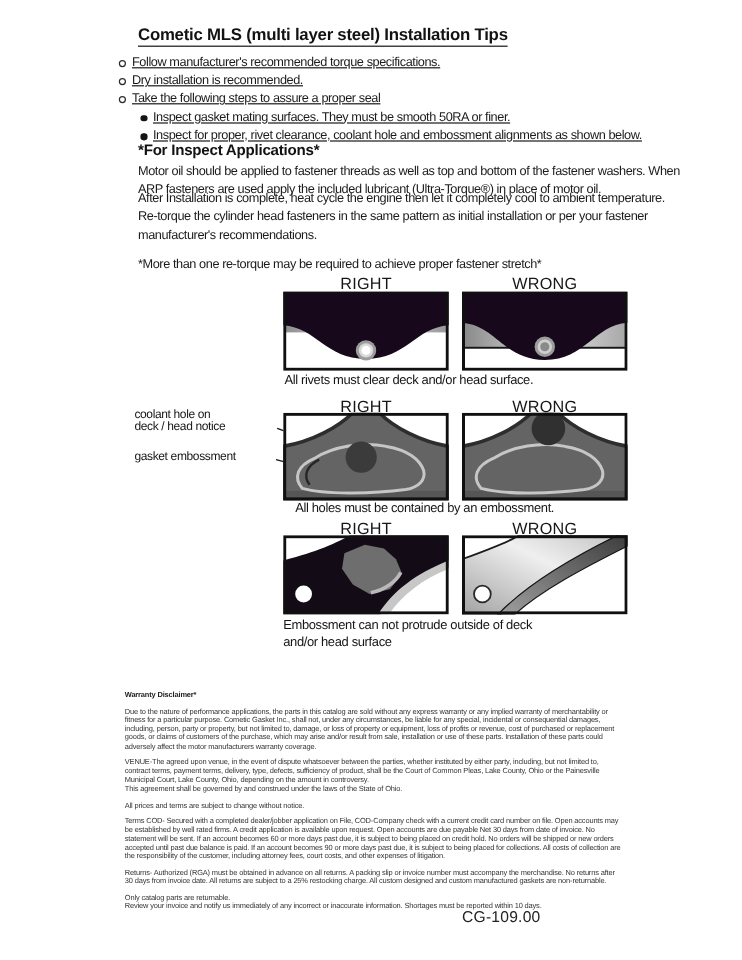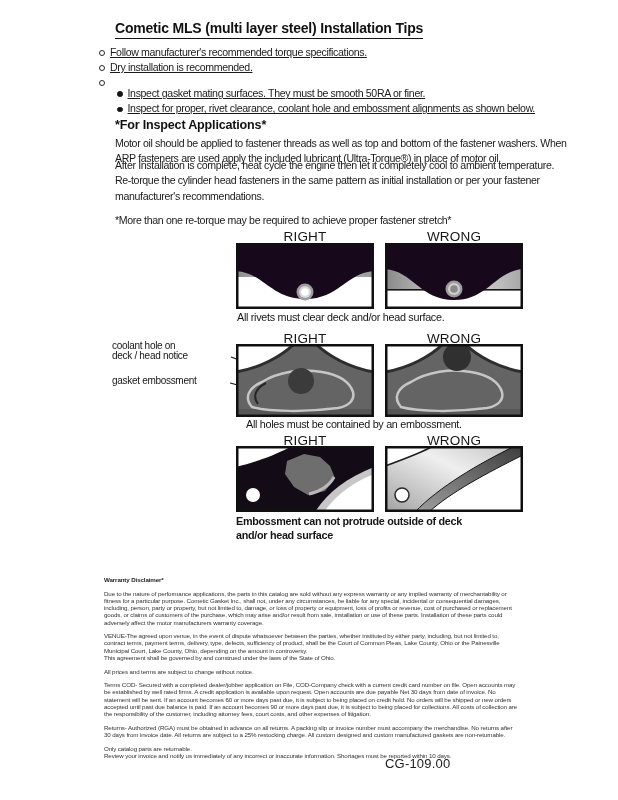--- a/index.html
+++ b/index.html
@@ -17,21 +17,21 @@
   .bullet .marker{width:4px;height:4px;border:1px solid #2a2a2a;border-radius:50%;margin:4.8px 5px 0 0;flex:none;background:#fff;}
   .bullet.sub{margin-left:18px;}
   .bullet.sub .marker{width:3.5px;height:3.5px;background:#141414;border-color:#141414;margin-top:5.2px;}
   .diesel-heading{left:115px;top:118px;font-size:12.6px;font-weight:bold;letter-spacing:-0.2px;color:#121212;}
   .para{left:115px;font-size:10.6px;line-height:15.3px;letter-spacing:-0.35px;width:452px;}
   .p1{top:136px;}
   .p2{top:158px;}
   .p3{top:213px;}
   .rw-label{font-size:13.5px;color:#161616;width:138px;text-align:center;letter-spacing:0.2px;}
   .caption{font-size:10.8px;letter-spacing:-0.3px;color:#161616;}
-  .cap3{line-height:13.5px;font-weight:bold;}
+  .cap3{line-height:13.5px;}
   .ann{font-size:10px;line-height:10px;letter-spacing:-0.3px;text-align:left;color:#161616;}
   svg.diag{display:block;}
   .warranty{left:104px;top:576px;width:414px;font-size:6.2px;line-height:7.2px;letter-spacing:-0.12px;color:#333;}
   .warranty .w-head{font-weight:bold;color:#222;}
   .warranty p{margin:0 0 6.5px 0;}
   .warranty p.tight{margin-bottom:0;}
   .doc-number{left:385px;top:756px;font-size:13px;letter-spacing:0.2px;color:#222;}
 </style>
 </head>
 <body>
@@ -44,20 +44,21 @@
     <div class="bullet">
       <span class="marker"></span>
       <span>Follow manufacturer's recommended torque specifications.</span>
     </div>
     <div class="bullet">
       <span class="marker"></span>
       <span>Dry installation is recommended.</span>
     </div>
     <div class="bullet">
       <span class="marker"></span>
+      <span>Take the following steps to assure a proper seal</span>
     </div>
     <div class="bullet sub">
       <span class="marker"></span>
       <span>Inspect gasket mating surfaces.  They must be smooth 50RA or finer.</span>
     </div>
     <div class="bullet sub">
       <span class="marker"></span>
       <span>Inspect for proper, rivet clearance, coolant hole and embossment alignments as shown below.</span>
     </div>
   </div>

